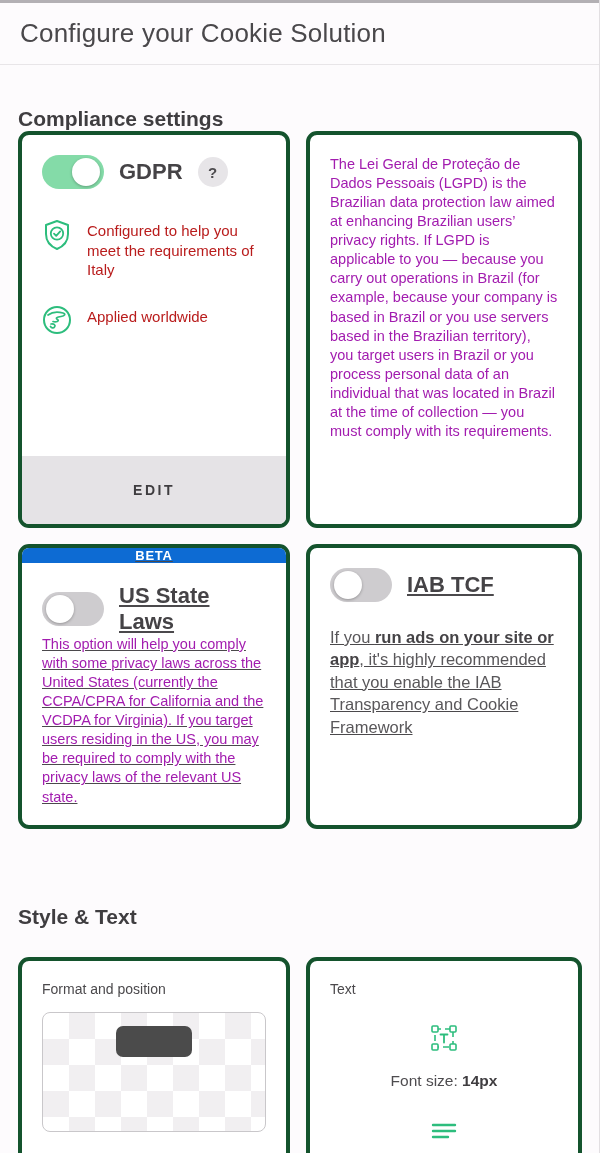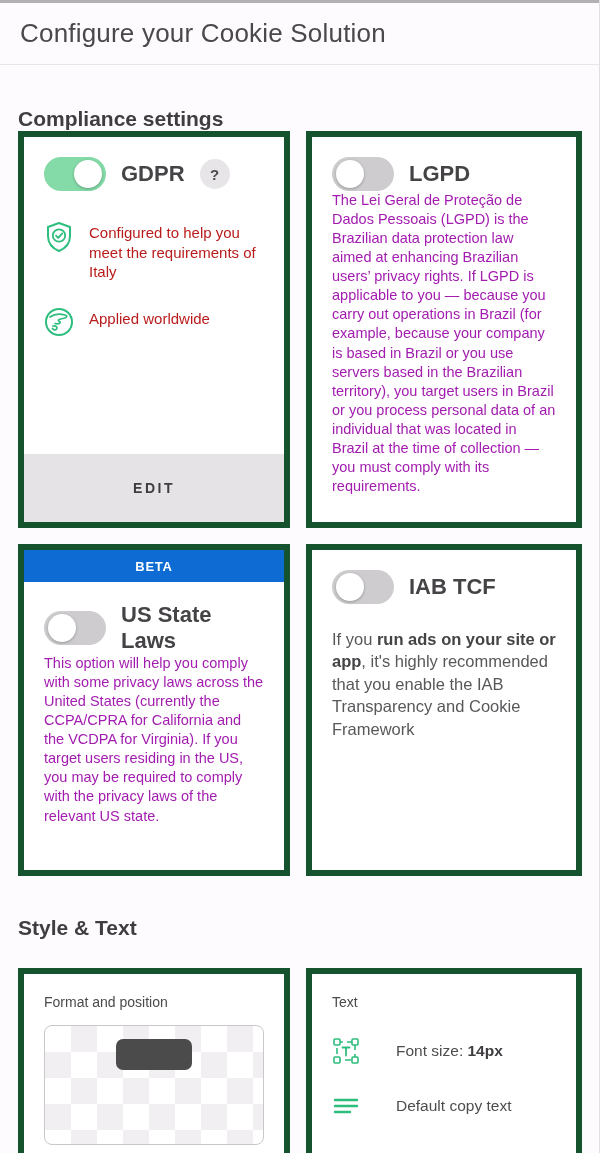--- a/index.html
+++ b/index.html
@@ -24,28 +24,28 @@
 
   .main { padding:0 18px; }
   .section-heading {
     font-size:21px; font-weight:700; color:#3f3d40;
     margin-top:42px; 
   }
   .cards-grid { display:grid; grid-template-columns:272px 276px; column-gap:16px; row-gap:16px; }
 
   .card {
     background:#fff;
-    border:6px solid #14532d;
-    border-radius:0;
+    border:4px solid #14532d;
+    border-radius:11px;
     overflow:hidden;
     display:flex; flex-direction:column;
   }
   .card-body { padding:20px; flex:1; }
   .card-h1 { height:397px; }
-  .card-h2 { height:332px; }
+  .card-h2 { height:285px;text-decoration:underline; }
   .card-h3 { height:240px; }
 
   .toggle-row { display:flex; align-items:center; gap:15px; }
   .toggle {
     width:62px; height:34px; border-radius:17px;
     background:#cecccf; position:relative; flex:0 0 auto; cursor:pointer;
   }
   .toggle.on { background:#84dba8; }
   .toggle .knob {
     position:absolute; top:3px; left:4px;
@@ -92,21 +92,21 @@
     border-radius:8px;
     background:repeating-conic-gradient(#f1eff1 0% 25%, #ffffff 0% 50%);
     background-size:52px 52px;
     overflow:hidden;
   }
   .banner-rect {
     width:76px; height:31px; background:#4b4b4b;
     border-radius:7px; margin:13px auto 0 auto;
   }
 
-  .text-row { display:flex; align-items:center; gap:36px; margin-top:27px; }
+  .text-row { display:flex; align-items:center; gap:20px; margin-top:27px;flex-direction:column; }
   .text-row .t-icon { flex:0 0 28px; display:flex; }
   .text-row .t-label { font-size:15.5px; color:#4e4c4f; }
   .text-row .t-label b { color:#3f3d40; }
 </style>
 </head>
 <body>
 
 <div class="top-strip"></div>
 
 <header class="header">
@@ -149,26 +149,20 @@
             </span>
             <span class="f-text">Applied worldwide</span>
           </div>
         </div>
       </div>
       <div class="edit-footer">EDIT</div>
     </div>
 
     <div class="card card-h1">
       <div class="card-body">
-        <div class="toggle-row">
-          <div class="toggle">
-              <div class="knob"></div>
-            </div>
-          <span class="toggle-label">LGPD</span>
-        </div>
         <p class="desc">The Lei Geral de Proteção de Dados Pessoais (LGPD) is the Brazilian data protection law aimed at enhancing Brazilian users’ privacy rights. If LGPD is applicable to you — because you carry out operations in Brazil (for example, because your company is based in Brazil or you use servers based in the Brazilian territory), you target users in Brazil or you process personal data of an individual that was located in Brazil at the time of collection — you must comply with its requirements.</p>
       </div>
     </div>
 
     <div class="card card-h2">
       <div class="beta-bar">BETA</div>
       <div class="card-body">
         <div class="toggle-row">
           <div class="toggle">
               <div class="knob"></div>
@@ -186,21 +180,21 @@
               <div class="knob"></div>
             </div>
           <span class="toggle-label">IAB TCF</span>
         </div>
         <p class="desc-large"><span>If you </span><b>run ads on your site or app</b><span>, it's highly recommended that you enable the IAB Transparency and Cookie Framework</span></p>
       </div>
     </div>
 
   </div>
 
-  <div class="section-heading" style="margin-top:40px; margin-bottom:28px;">Style &amp; Text</div>
+  <div class="section-heading" style="margin-top:76px; margin-bottom:28px;">Style &amp; Text</div>
 
   <div class="cards-grid">
 
     <div class="card card-h3">
       <div class="card-body">
         <div class="card-subtitle">Format and position</div>
         <div class="preview-box">
           <div class="banner-rect"></div>
         </div>
       </div>

